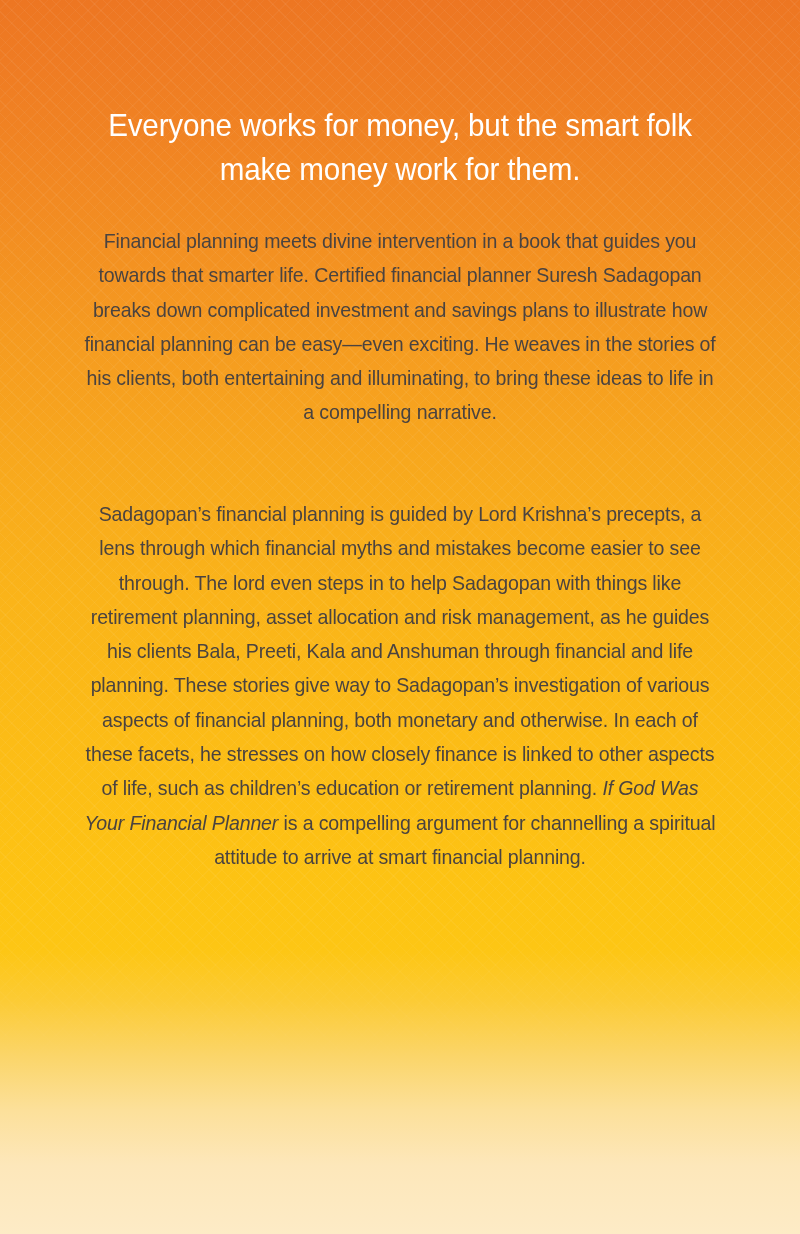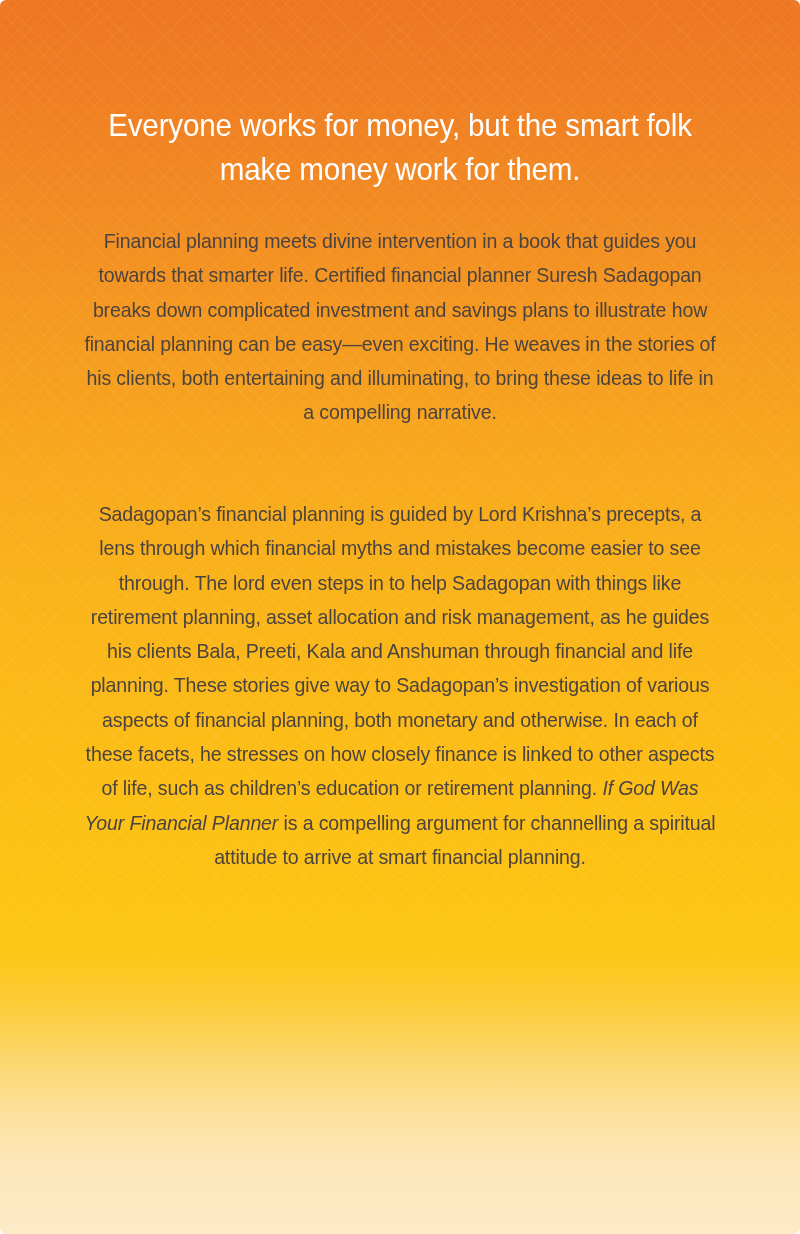--- a/index.html
+++ b/index.html
@@ -28,21 +28,20 @@
         #FAB419 600px,
         #FCBC16 740px,
         #FDC313 880px,
         #FDC614 950px,
         #FCCB34 1000px,
         #FBD568 1055px,
         #FCE09A 1110px,
         #FDE7BA 1165px,
         #FDEBC6 1234px);
     overflow: hidden;
-    border-radius: 6px;
   }
 
   
   #texture {
     position: absolute;
     inset: 0;
     pointer-events: none;
     background-image:
       repeating-linear-gradient(45deg,
         rgba(255,255,255,0.055) 0px,

